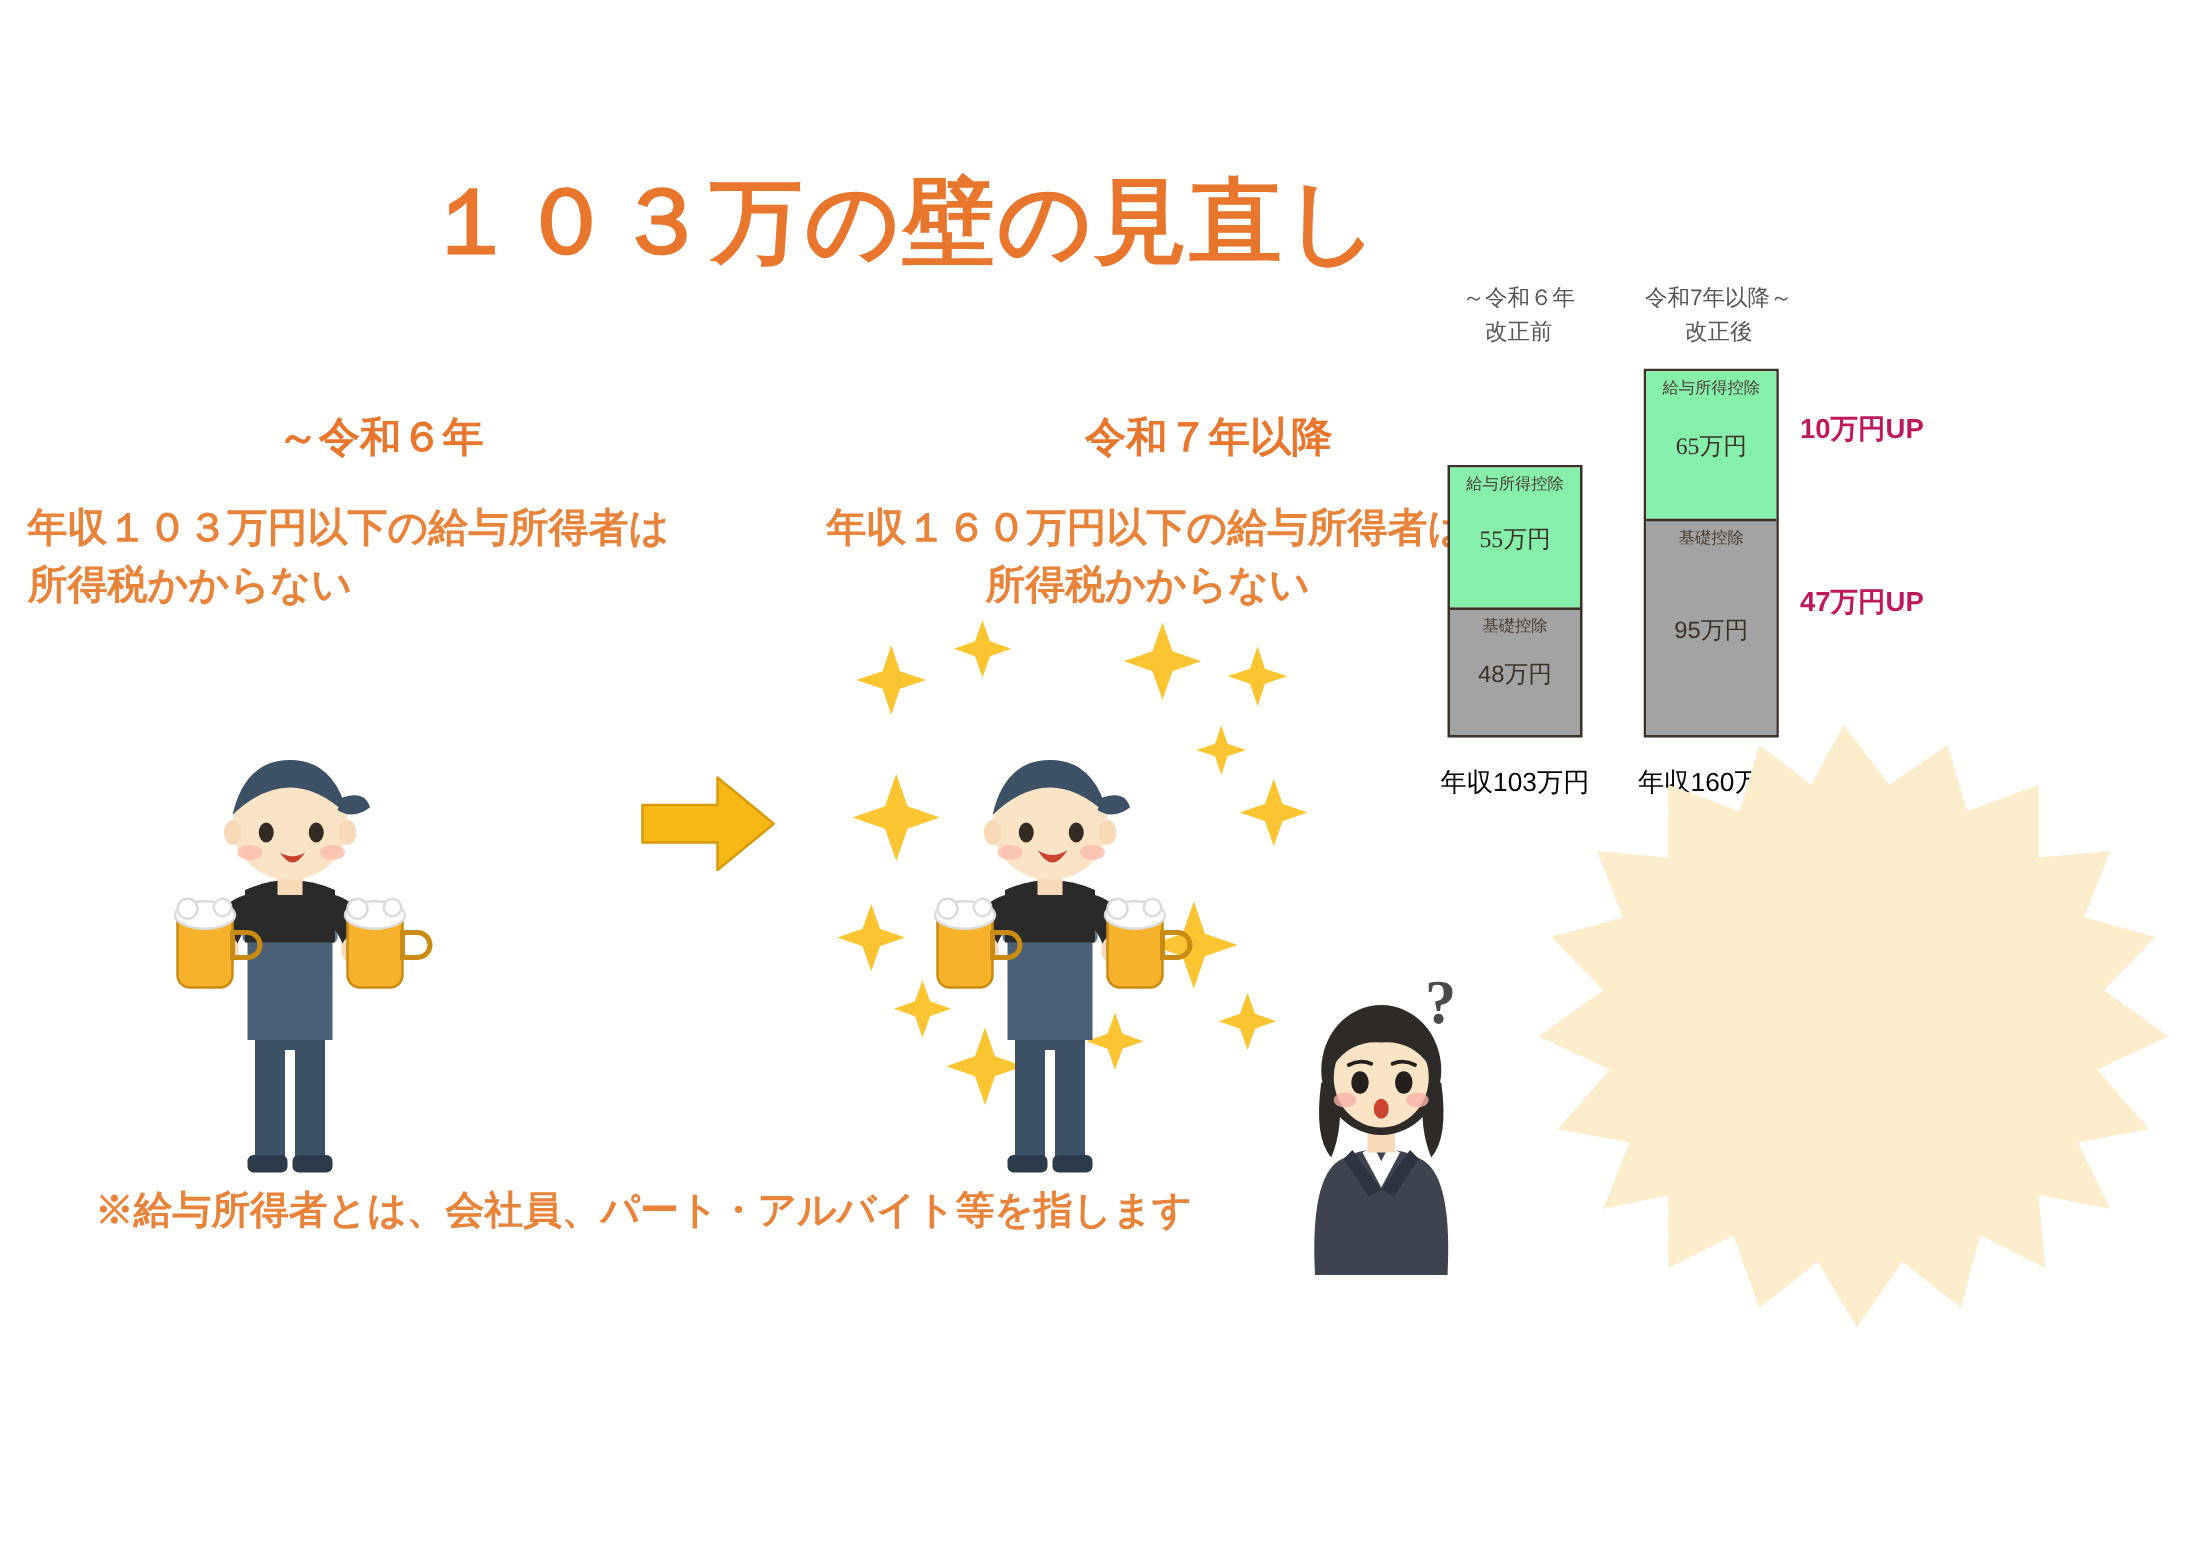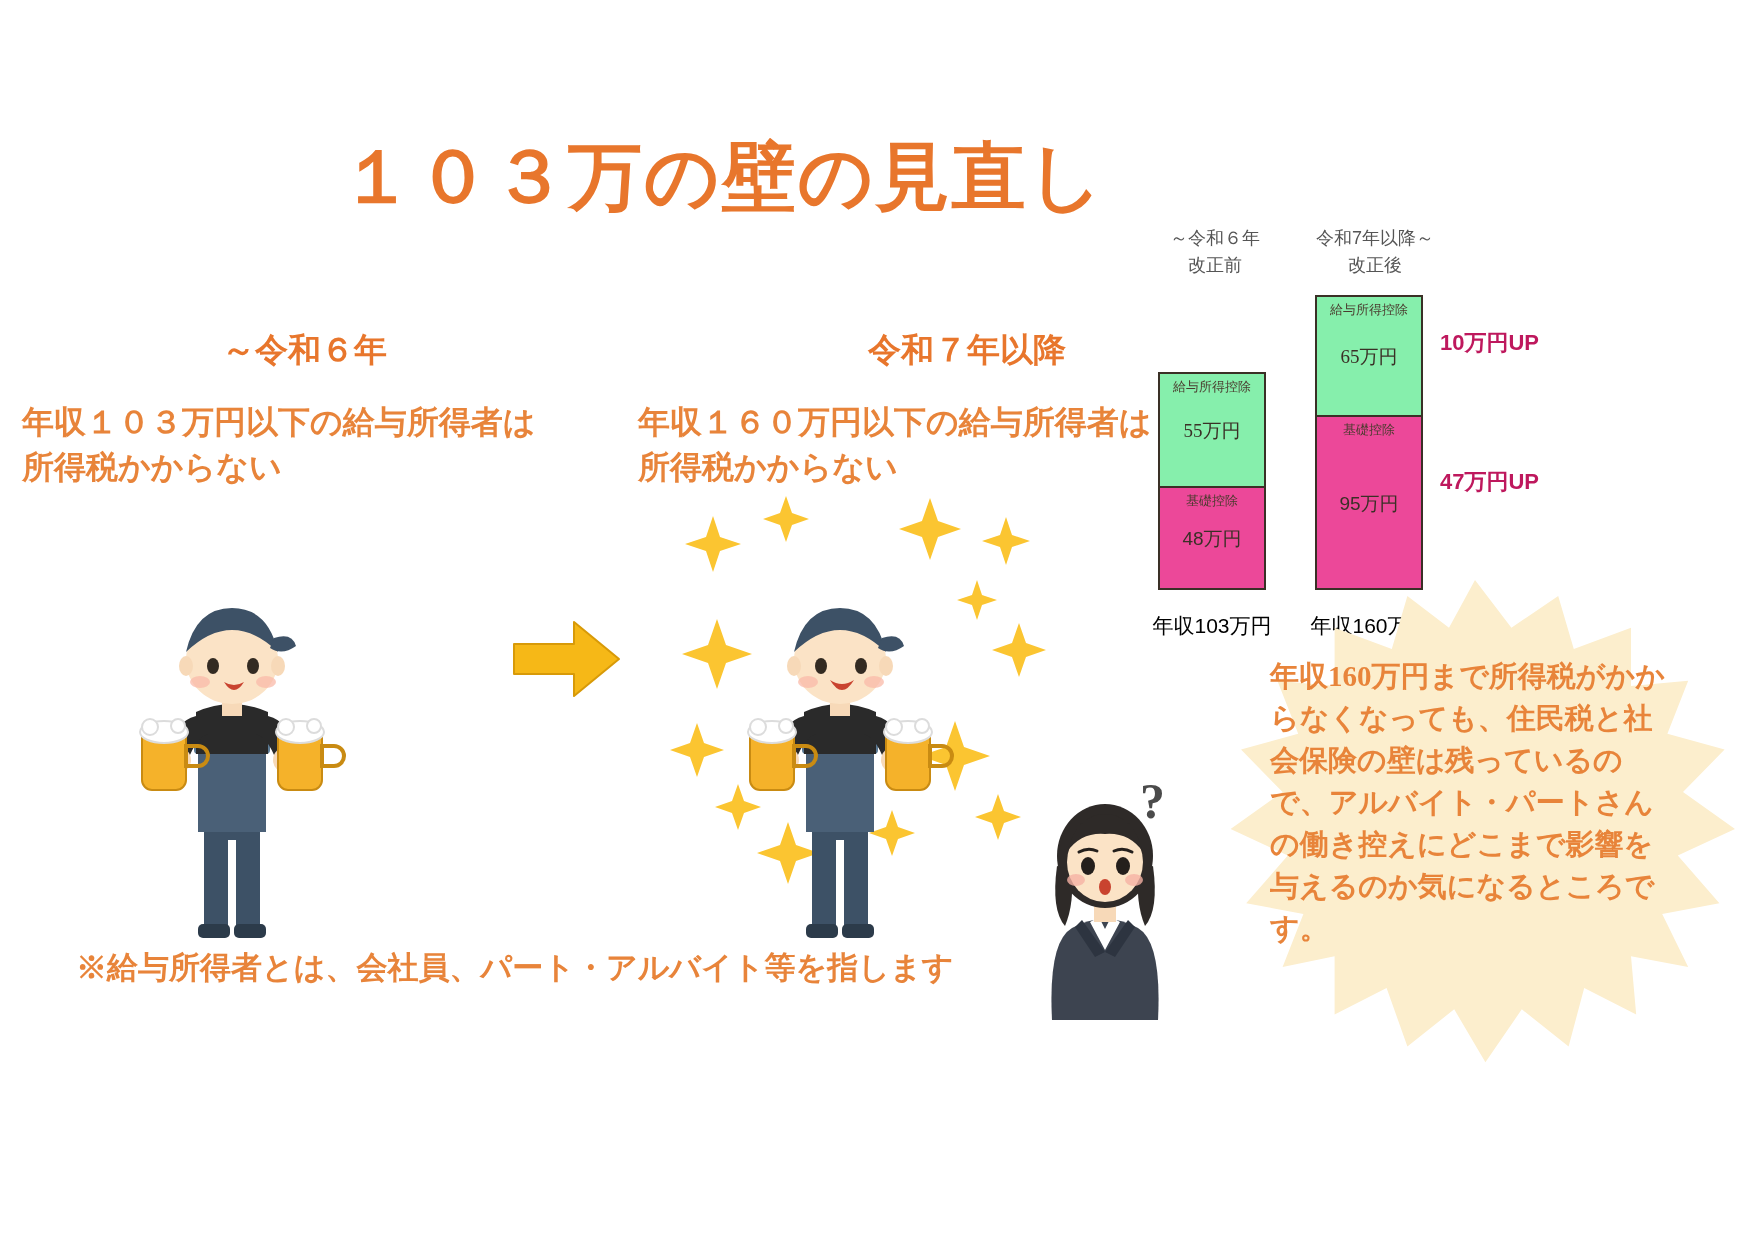--- a/index.html
+++ b/index.html
@@ -44,21 +44,21 @@
   
   .body-text {
     font-size: 32px;
     font-weight: 700;
     color: #e8843a;
     line-height: 1.42;
     font-family: "Liberation Serif", "DejaVu Serif", serif;
     white-space: pre-line;
   }
   #body-before { left: 22px; top: 400px; width: 560px; }
-  #body-after  { left: 638px; top: 400px; width: 560px; }
+  #body-after  { left: 638px; top: 400px; width: 560px; text-align: center; }
 
   
   #footnote {
     left: 38px;
     top: 947px;
     font-size: 31px;
     font-weight: 700;
     color: #e8843a;
     white-space: nowrap;
     font-family: "Liberation Serif", "DejaVu Serif", serif;
@@ -115,21 +115,21 @@
   #bar-after  { left: 175px; top: 145px; height: 295px; }
 
   .bar-seg {
     position: relative;
     box-sizing: border-box;
     display: flex;
     flex-direction: column;
     align-items: center;
   }
   .seg-pink   { background: #86efac; font-family: Liberation Serif, serif; }
-  .seg-yellow { background: #ec4899; border-top: 2px solid #3a3026; }
+  .seg-yellow { background: #a3a3a3; border-top: 2px solid #3a3026; }
   .seg-label {
     font-size: 13px;
     color: #4a3b2e;
     margin-top: 4px;
     white-space: nowrap;
   }
   .seg-value {
     position: absolute;
     left: 0; right: 0;
     top: 50%;
@@ -388,16 +388,15 @@
 
   <div class="up-label" id="up-top">10万円UP</div>
   <div class="up-label" id="up-bottom">47万円UP</div>
 
   <div class="income-label" id="income-before">年収103万円</div>
   <div class="income-label" id="income-after">年収160万円</div>
 </div>
 
 <div class="abs" id="callout">
   <div id="callout-burst"></div>
-  <div id="callout-text">年収160万円まで所得税がかからなくなっても、住民税と社会保険の壁は残っているので、アルバイト・パートさんの働き控えにどこまで影響を与えるのか気になるところです。</div>
 </div>
 
 <div class="abs" id="footnote">※給与所得者とは、会社員、パート・アルバイト等を指します</div>
 
 </body></html>

